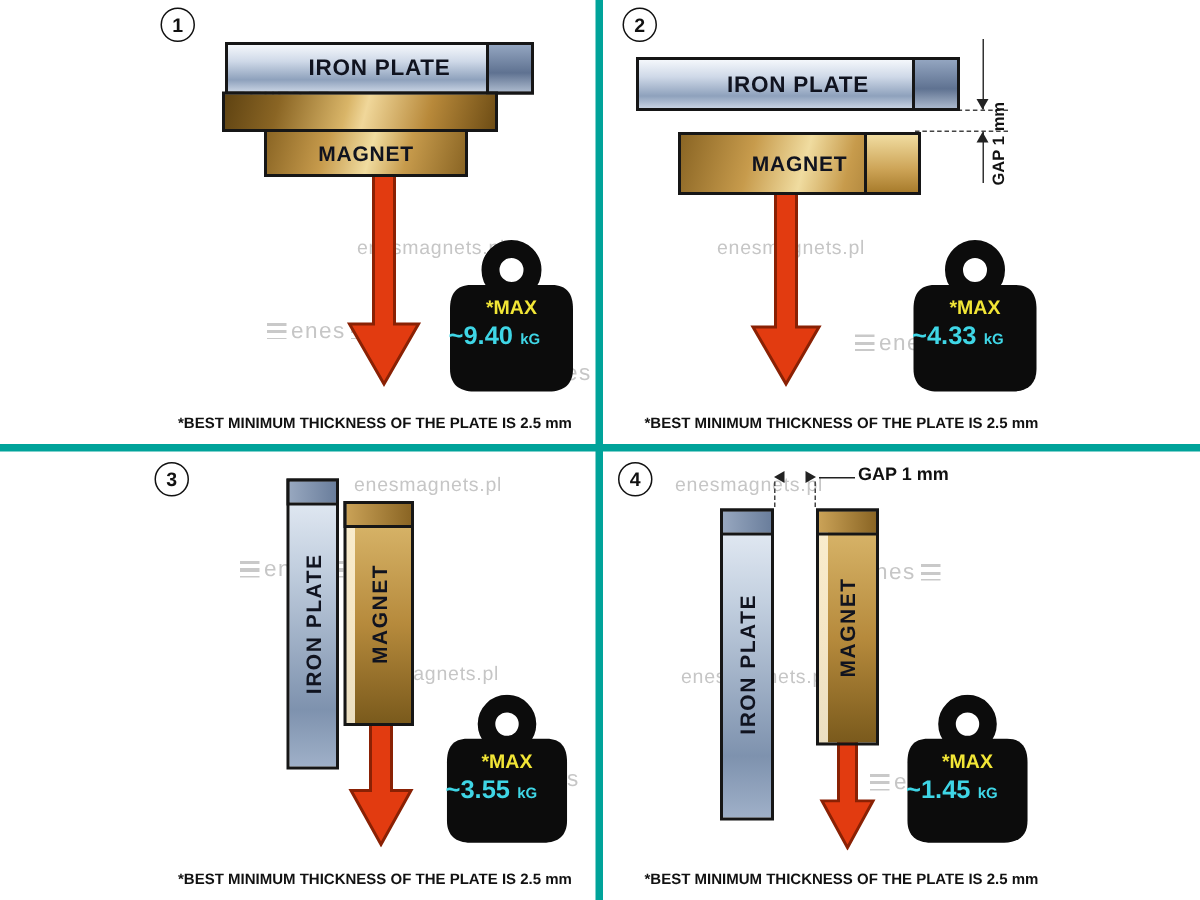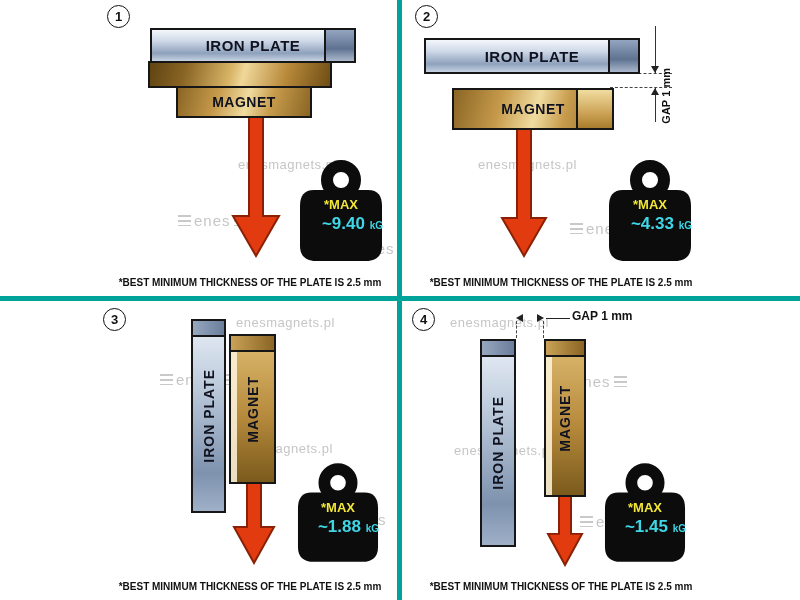--- a/index.html
+++ b/index.html
@@ -38,21 +38,21 @@
   
   .arrow{position:absolute;z-index:1;}
   .arrow svg{width:100%;height:100%;display:block;}
   .arrow-shape{fill:var(--c-arrow,#e23b10);stroke:var(--c-arrow-outline,#8a2104);stroke-width:2;}
   .weight{position:absolute;z-index:4;}
   .weight svg{position:absolute;inset:0;width:100%;height:100%;}
   .weight-shape{fill:var(--c-weight,#0c0c0c);}
   .weight-handle{fill:#fff;stroke:var(--c-weight,#0c0c0c);stroke-width:12;}
   .w-max{position:absolute;top:37px;left:0;right:0;text-align:center;
          color:var(--c-max-text,#f2e636);font-size:13px;font-weight:700;}
-  .w-val{position:absolute;top:55px;left:0;right:0;text-align:right;line-height:1;
+  .w-val{position:absolute;top:55px;left:0;right:0;text-align:left;line-height:1;
          color:var(--c-value-text,#3fd6e6);font-size:17px;font-weight:700;}
   .w-val .kg{font-size:10px;font-weight:700;}
   
   .dash{position:absolute;height:0;border-top:1px dashed #444;}
   .dashv{position:absolute;width:0;border-left:1px dashed #444;}
   .dimv{position:absolute;width:0;border-left:1px solid #333;}
   .tri{position:absolute;width:0;height:0;}
   .tri.d{border-left:4px solid rgba(0,0,0,0);border-right:4px solid rgba(0,0,0,0);border-top:7px solid #222;}
   .tri.u{border-left:4px solid rgba(0,0,0,0);border-right:4px solid rgba(0,0,0,0);border-bottom:7px solid #222;}
   .tri.l{border-top:4px solid rgba(0,0,0,0);border-bottom:4px solid rgba(0,0,0,0);border-right:7px solid #222;}
@@ -212,21 +212,21 @@
         <polygon class="arrow-shape" points="15,1 29,1 29,58 42,58 22,94 2,58 15,58"></polygon>
       </svg>
     </div>
 
     <div class="weight" style="left:297px;top:162px;width:82px;height:100px;">
       <svg viewBox="0 0 84 102">
         <circle class="weight-handle" cx="42" cy="20" r="14"></circle>
         <path class="weight-shape" d="M15 30 H69 C79 30 83 36 83 46 V86 C83 96 77 101 67 101 H17 C7 101 1 96 1 86 V46 C1 36 5 30 15 30 Z"></path>
       </svg>
       <span class="w-max">*MAX</span>
-      <span class="w-val"><span>~1.88</span> <span class="kg">kG</span></span>
+      <span class="w-val"><span>~3.55</span> <span class="kg">kG</span></span>
     </div>
 
     <div class="footnote fn-right">
       <span>*BEST MINIMUM THICKNESS OF THE PLATE IS</span> <b>2.5 mm</b>
     </div>
   </div>
 
   <div class="quadrant q4">
     <div class="qnum" style="left:10px;top:7px;">4</div>
 

